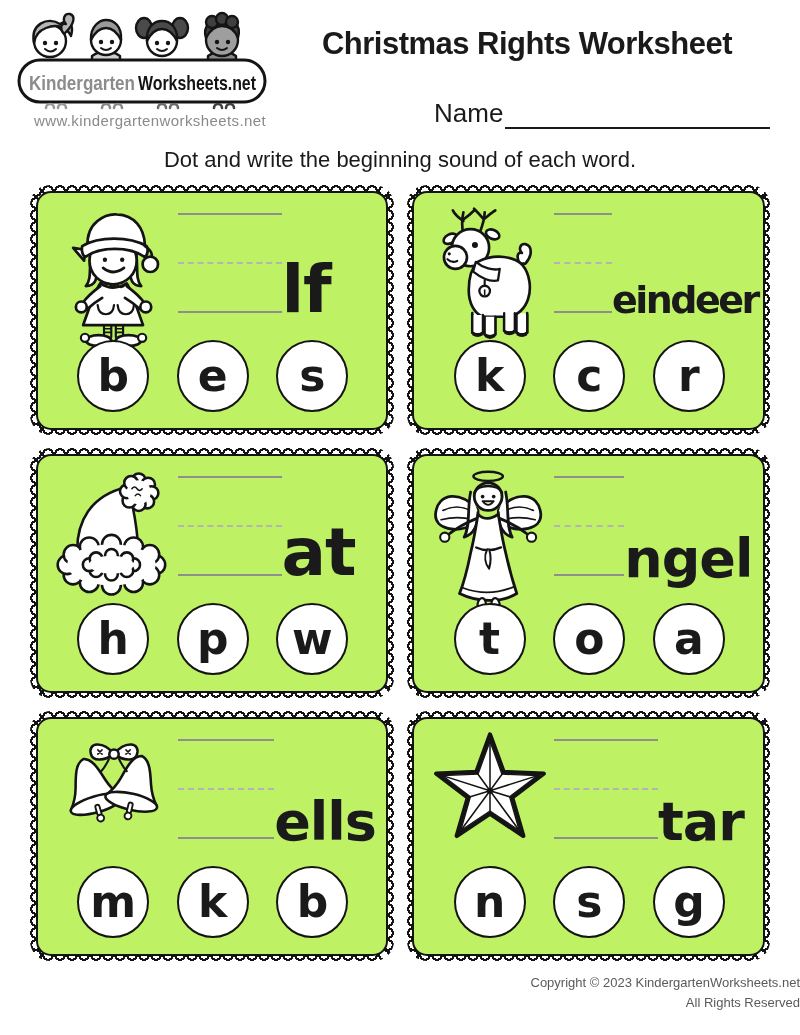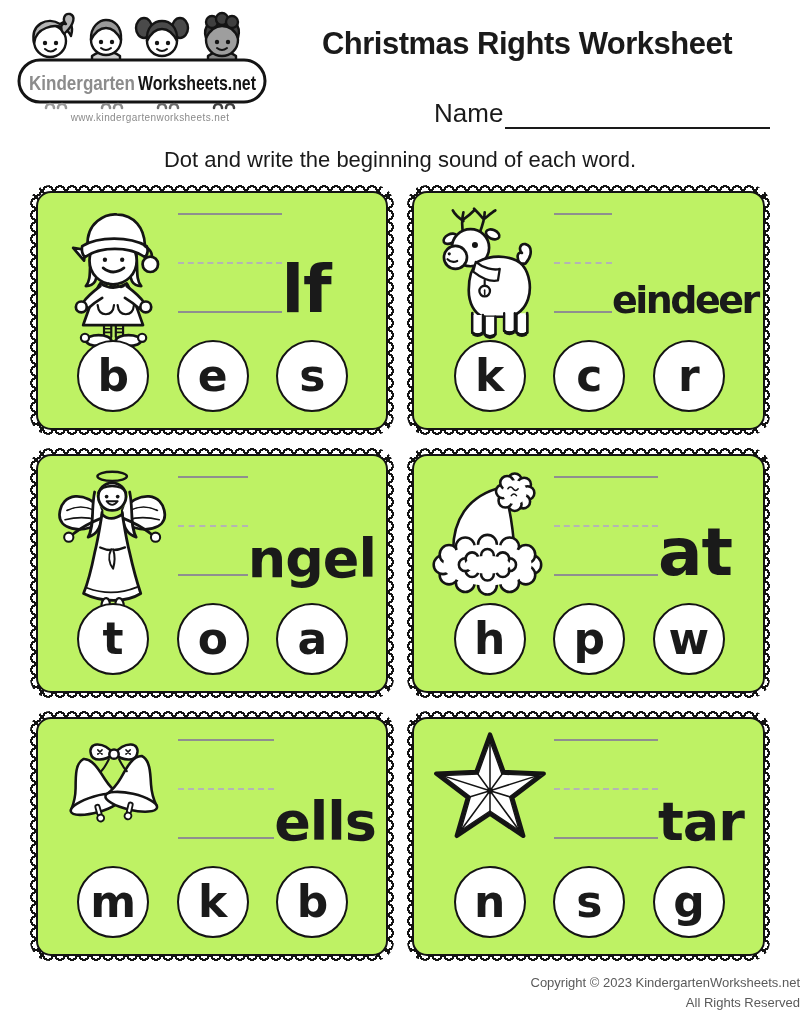--- a/index.html
+++ b/index.html
@@ -5,21 +5,21 @@
   * { box-sizing: border-box; }
   html,body { margin:0; padding:0; background:#fff; }
   .page {
     width:800px; height:1035px; background:#fff; position:relative; overflow:hidden;
     font-family:"Liberation Sans", sans-serif; color:#1a1a1a;
   }
 
   
   .header { display:flex; padding:10px 30px 0 16px; }
   .logo-block { width:268px; flex:none; text-align:center; }
-  .logo-url { font-size:10px; color:#8a8a8a; margin-top:2px; letter-spacing:.4px; }
+  .logo-url { font-size:15px; color:#8a8a8a; margin-top:2px; letter-spacing:.4px; }
   .header-right { flex:1; display:flex; flex-direction:column; }
   .title { font-size:31px; font-weight:bold; text-align:center; margin:16px 0 0 0; letter-spacing:-.5px; }
   .name-row { display:flex; align-items:flex-end; margin:36px 0 0 150px; font-size:26px;justify-content:center; }
   .name-line { flex:1; border-bottom:2px solid #1a1a1a; height:24px; margin-left:2px; }
 
   .instructions { text-align:center; font-size:22px; margin:18px 0 12px; }
 
   
   .grid { display:grid; grid-template-columns:1fr 1fr; gap:13px; margin:0 30px; }
   .card { position:relative; height:250px; }
@@ -220,72 +220,20 @@
         </div>
         <div class="letters">
           <div class="letter-circle">
               <span class="letter">k</span>
             </div>
           <div class="letter-circle">
               <span class="letter">c</span>
             </div>
           <div class="letter-circle">
               <span class="letter">r</span>
-            </div>
-        </div>
-      </div>
-    </div>
-
-    <div class="card">
-      <div class="scallop"></div>
-      <div class="card-inner">
-        <div class="card-top">
-          <div class="card-image">
-            <svg width="120" height="152" viewBox="0 0 130 160" fill="none" stroke="#141414" stroke-width="3" stroke-linecap="round" stroke-linejoin="round">
-              <ellipse cx="63" cy="11" rx="16" ry="5" stroke-width="2.6"></ellipse>
-              <path d="M52 48 C34 26 8 28 6 52 C5 68 28 74 50 62 Z" fill="#fff"></path>
-              <path d="M14 48 C24 43 34 43 44 48 M12 58 C24 55 36 55 46 58" stroke-width="1.8"></path>
-              <path d="M74 48 C92 26 118 28 120 52 C121 68 98 74 76 62 Z" fill="#fff"></path>
-              <path d="M112 48 C102 43 92 43 82 48 M114 58 C102 55 90 55 80 58" stroke-width="1.8"></path>
-              <path d="M44 28 C40 48 44 64 37 77 C50 73 52 60 52 50" fill="#fff"></path>
-              <path d="M82 28 C86 48 82 64 89 77 C76 73 74 60 74 50" fill="#fff"></path>
-              <circle cx="63" cy="33" r="15" fill="#fff"></circle>
-              <path d="M48 29 C52 19 74 19 78 29" stroke-width="2.6"></path>
-              <circle cx="57" cy="33" r="2" fill="#141414" stroke="none"></circle>
-              <circle cx="69" cy="33" r="2" fill="#141414" stroke="none"></circle>
-              <path d="M57 38 Q63 46 69 38 Z" fill="#fff" stroke-width="2"></path>
-              <path d="M52 56 C42 60 30 66 20 74 M74 56 C84 60 96 66 106 74"></path>
-              <circle cx="16" cy="77" r="5" fill="#fff" stroke-width="2.2"></circle>
-              <circle cx="110" cy="77" r="5" fill="#fff" stroke-width="2.2"></circle>
-              <path d="M52 52 C50 64 48 78 44 94 C40 114 36 128 32 138 C52 148 78 148 94 138 C90 126 86 112 82 94 C78 78 76 64 74 52 C66 58 58 58 52 52 Z" fill="#fff"></path>
-              <path d="M50 88 Q63 94 77 88" stroke-width="2.4"></path>
-              <path d="M62 90 C58 98 60 106 64 111 C66 104 66 96 64 90" fill="#fff" stroke-width="2.2"></path>
-              <path d="M36 132 Q63 142 90 131" stroke-width="2"></path>
-              <ellipse cx="56" cy="150" rx="4.5" ry="7" transform="rotate(6 56 150)" fill="#fff" stroke-width="2.4"></ellipse>
-              <ellipse cx="71" cy="150" rx="4.5" ry="7" transform="rotate(-6 71 150)" fill="#fff" stroke-width="2.4"></ellipse>
-            </svg>
-          </div>
-          <div class="word-row">
-            <div class="guide">
-              <i class="gl-solid"></i>
-              <i class="gl-dash"></i>
-              <i class="gl-solid"></i>
-            </div>
-            <div class="word">ngel</div>
-          </div>
-        </div>
-        <div class="letters">
-          <div class="letter-circle">
-              <span class="letter">t</span>
-            </div>
-          <div class="letter-circle">
-              <span class="letter">o</span>
-            </div>
-          <div class="letter-circle">
-              <span class="letter">a</span>
             </div>
         </div>
       </div>
     </div>
 
     <div class="card">
       <div class="scallop"></div>
       <div class="card-inner">
         <div class="card-top">
           <div class="card-image">
@@ -350,20 +298,72 @@
             </div>
         </div>
       </div>
     </div>
 
     <div class="card">
       <div class="scallop"></div>
       <div class="card-inner">
         <div class="card-top">
           <div class="card-image">
+            <svg width="120" height="152" viewBox="0 0 130 160" fill="none" stroke="#141414" stroke-width="3" stroke-linecap="round" stroke-linejoin="round">
+              <ellipse cx="63" cy="11" rx="16" ry="5" stroke-width="2.6"></ellipse>
+              <path d="M52 48 C34 26 8 28 6 52 C5 68 28 74 50 62 Z" fill="#fff"></path>
+              <path d="M14 48 C24 43 34 43 44 48 M12 58 C24 55 36 55 46 58" stroke-width="1.8"></path>
+              <path d="M74 48 C92 26 118 28 120 52 C121 68 98 74 76 62 Z" fill="#fff"></path>
+              <path d="M112 48 C102 43 92 43 82 48 M114 58 C102 55 90 55 80 58" stroke-width="1.8"></path>
+              <path d="M44 28 C40 48 44 64 37 77 C50 73 52 60 52 50" fill="#fff"></path>
+              <path d="M82 28 C86 48 82 64 89 77 C76 73 74 60 74 50" fill="#fff"></path>
+              <circle cx="63" cy="33" r="15" fill="#fff"></circle>
+              <path d="M48 29 C52 19 74 19 78 29" stroke-width="2.6"></path>
+              <circle cx="57" cy="33" r="2" fill="#141414" stroke="none"></circle>
+              <circle cx="69" cy="33" r="2" fill="#141414" stroke="none"></circle>
+              <path d="M57 38 Q63 46 69 38 Z" fill="#fff" stroke-width="2"></path>
+              <path d="M52 56 C42 60 30 66 20 74 M74 56 C84 60 96 66 106 74"></path>
+              <circle cx="16" cy="77" r="5" fill="#fff" stroke-width="2.2"></circle>
+              <circle cx="110" cy="77" r="5" fill="#fff" stroke-width="2.2"></circle>
+              <path d="M52 52 C50 64 48 78 44 94 C40 114 36 128 32 138 C52 148 78 148 94 138 C90 126 86 112 82 94 C78 78 76 64 74 52 C66 58 58 58 52 52 Z" fill="#fff"></path>
+              <path d="M50 88 Q63 94 77 88" stroke-width="2.4"></path>
+              <path d="M62 90 C58 98 60 106 64 111 C66 104 66 96 64 90" fill="#fff" stroke-width="2.2"></path>
+              <path d="M36 132 Q63 142 90 131" stroke-width="2"></path>
+              <ellipse cx="56" cy="150" rx="4.5" ry="7" transform="rotate(6 56 150)" fill="#fff" stroke-width="2.4"></ellipse>
+              <ellipse cx="71" cy="150" rx="4.5" ry="7" transform="rotate(-6 71 150)" fill="#fff" stroke-width="2.4"></ellipse>
+            </svg>
+          </div>
+          <div class="word-row">
+            <div class="guide">
+              <i class="gl-solid"></i>
+              <i class="gl-dash"></i>
+              <i class="gl-solid"></i>
+            </div>
+            <div class="word">ngel</div>
+          </div>
+        </div>
+        <div class="letters">
+          <div class="letter-circle">
+              <span class="letter">t</span>
+            </div>
+          <div class="letter-circle">
+              <span class="letter">o</span>
+            </div>
+          <div class="letter-circle">
+              <span class="letter">a</span>
+            </div>
+        </div>
+      </div>
+    </div>
+
+    <div class="card">
+      <div class="scallop"></div>
+      <div class="card-inner">
+        <div class="card-top">
+          <div class="card-image">
             <svg width="134" height="120" viewBox="0 0 150 125" fill="none" stroke="#141414" stroke-width="3" stroke-linecap="round" stroke-linejoin="round">
               <g transform="rotate(-16 52 75)">
                 <path d="M52 28 C42 30 38 44 34 58 C31 68 26 76 22 81 L82 81 C78 76 73 68 70 58 C66 44 62 30 52 28 Z" fill="#fff"></path>
                 <ellipse cx="52" cy="83" rx="31" ry="9.5" fill="#fff"></ellipse>
                 <rect x="50" y="84" width="5" height="13" rx="2.5" fill="#fff" stroke-width="2.2"></rect>
                 <circle cx="52.5" cy="100" r="4" fill="#fff" stroke-width="2.2"></circle>
               </g>
               <g transform="rotate(13 97 72)">
                 <path d="M97 25 C87 27 83 41 79 55 C76 65 71 73 67 78 L127 78 C123 73 118 65 115 55 C111 41 107 27 97 25 Z" fill="#fff"></path>
                 <ellipse cx="97" cy="80" rx="31" ry="9.5" fill="#fff"></ellipse>

